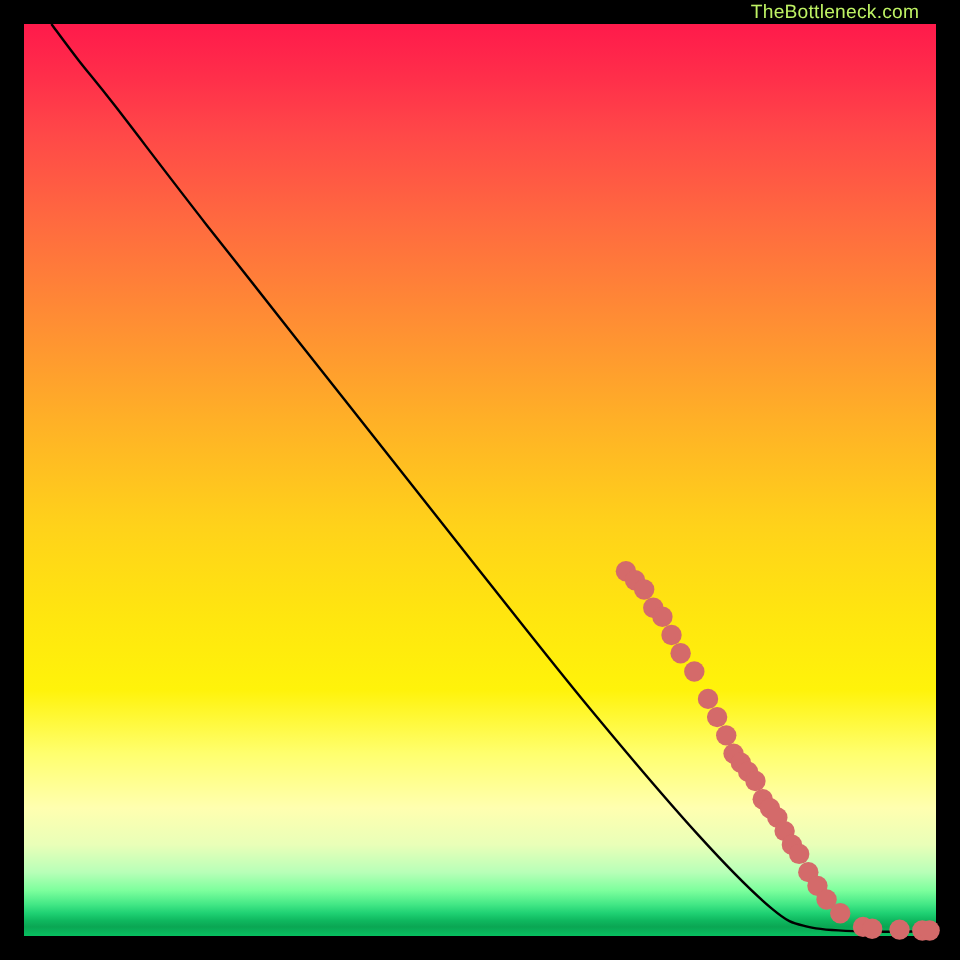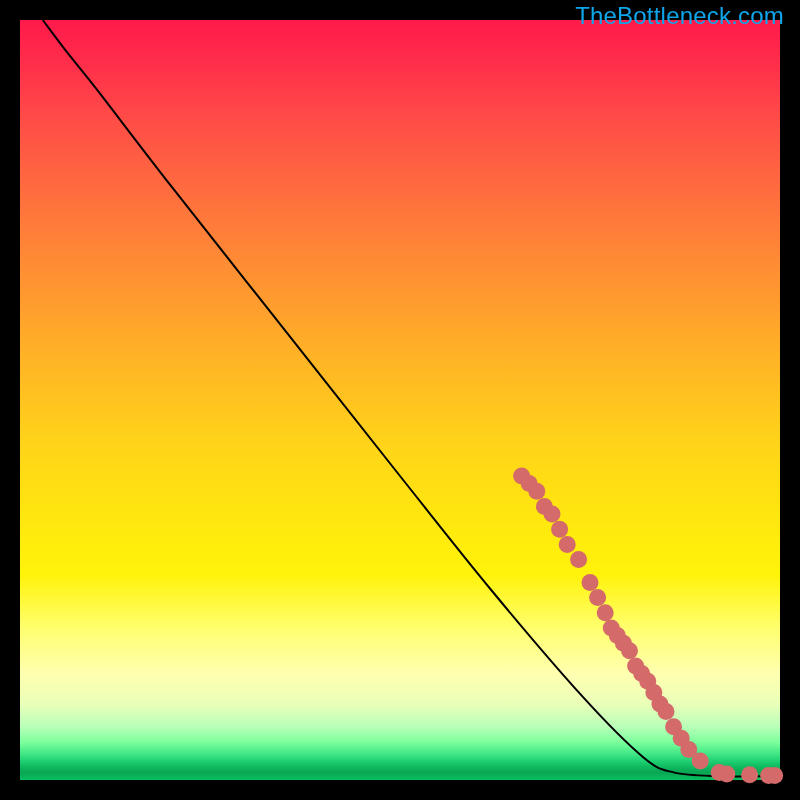--- a/index.html
+++ b/index.html
@@ -45,23 +45,23 @@
       #44e886 96.5%,
       #1fd173 97.5%,
       #0fb85f 98.3%,
       #0aa653 99%,
       #07c060 100%
     );
   }
   .watermark {
     position: absolute;
     top: 2px;
-    right: 16px;
-    color: #0ea5e9;
-    font-size: 24px;
+    right: 34px;
+    color: #bef264;
+    font-size: 16px;
     font-weight: 500;
     letter-spacing: 0.2px;
     user-select: none;
   }
   svg.curve {
     position: absolute;
     left: 20px;
     top: 20px;
     width: 760px;
     height: 760px;

